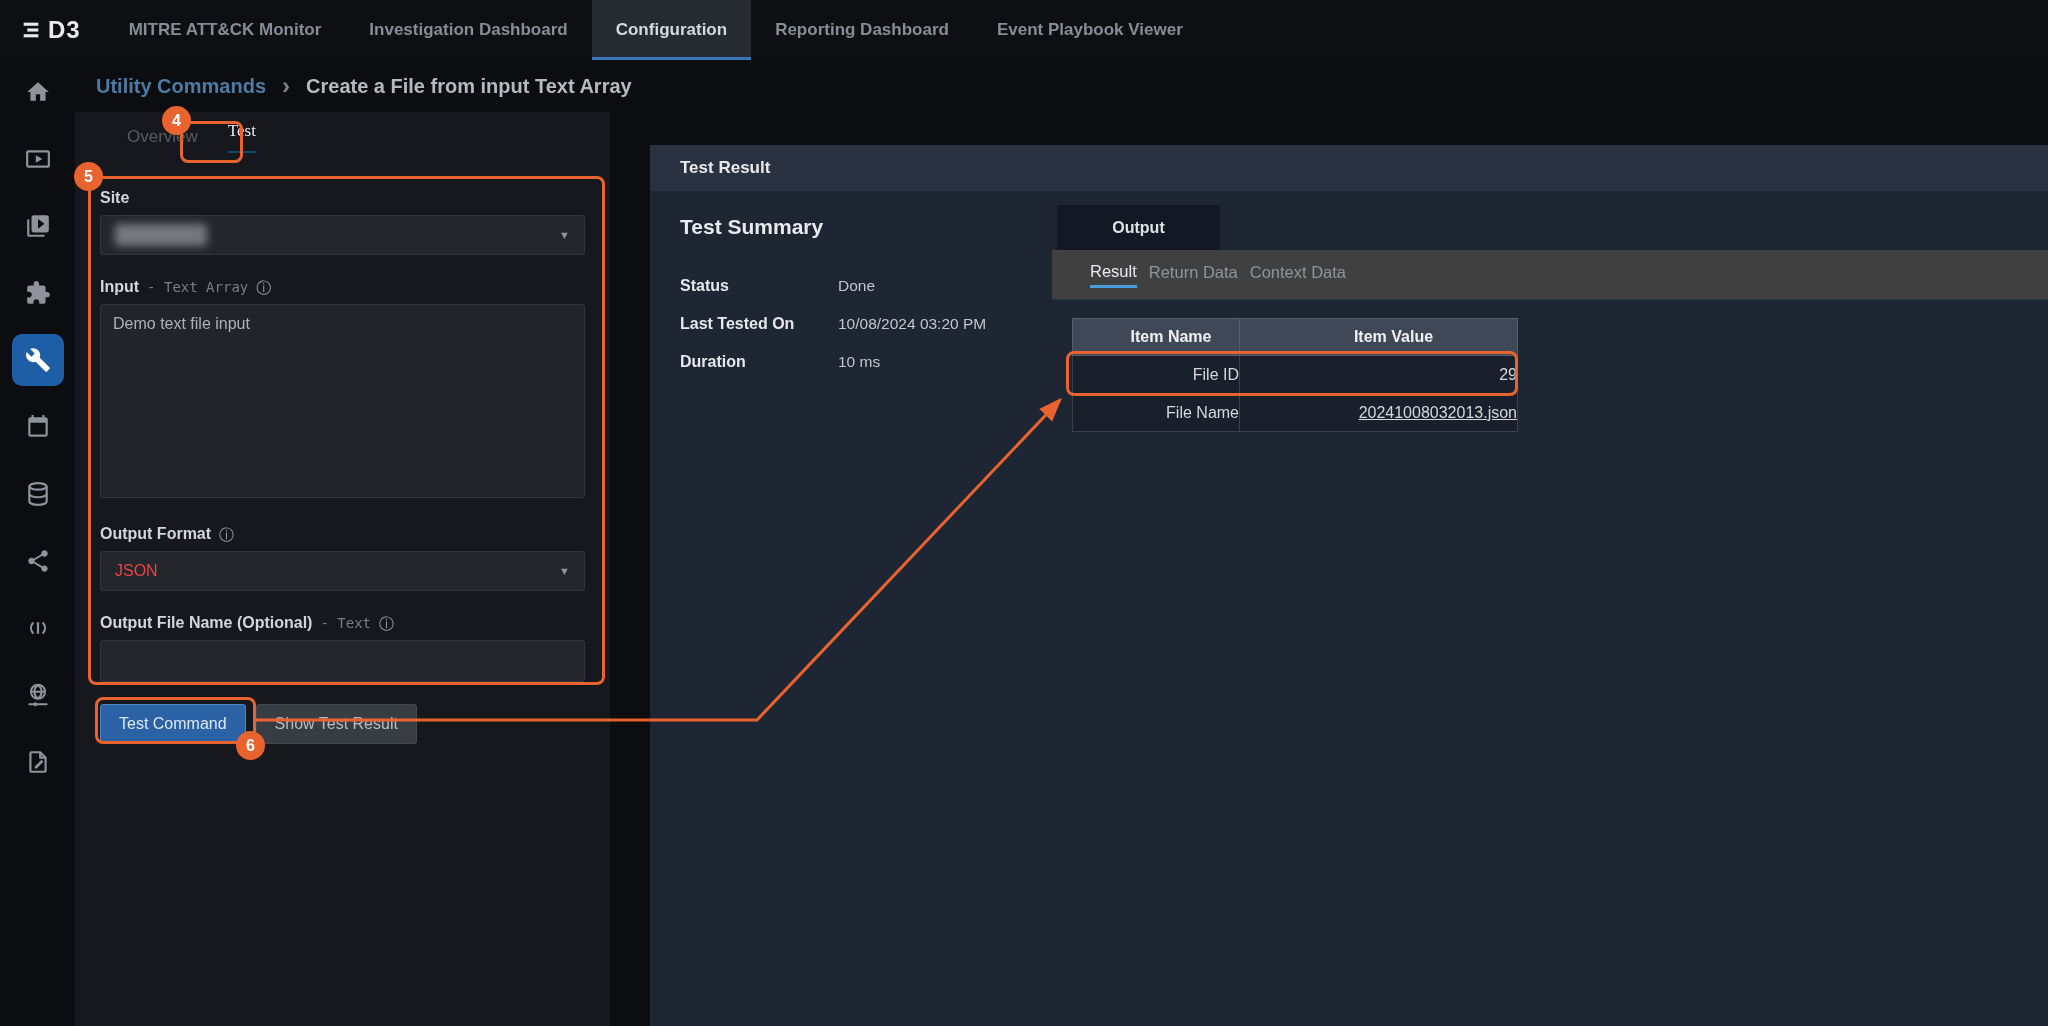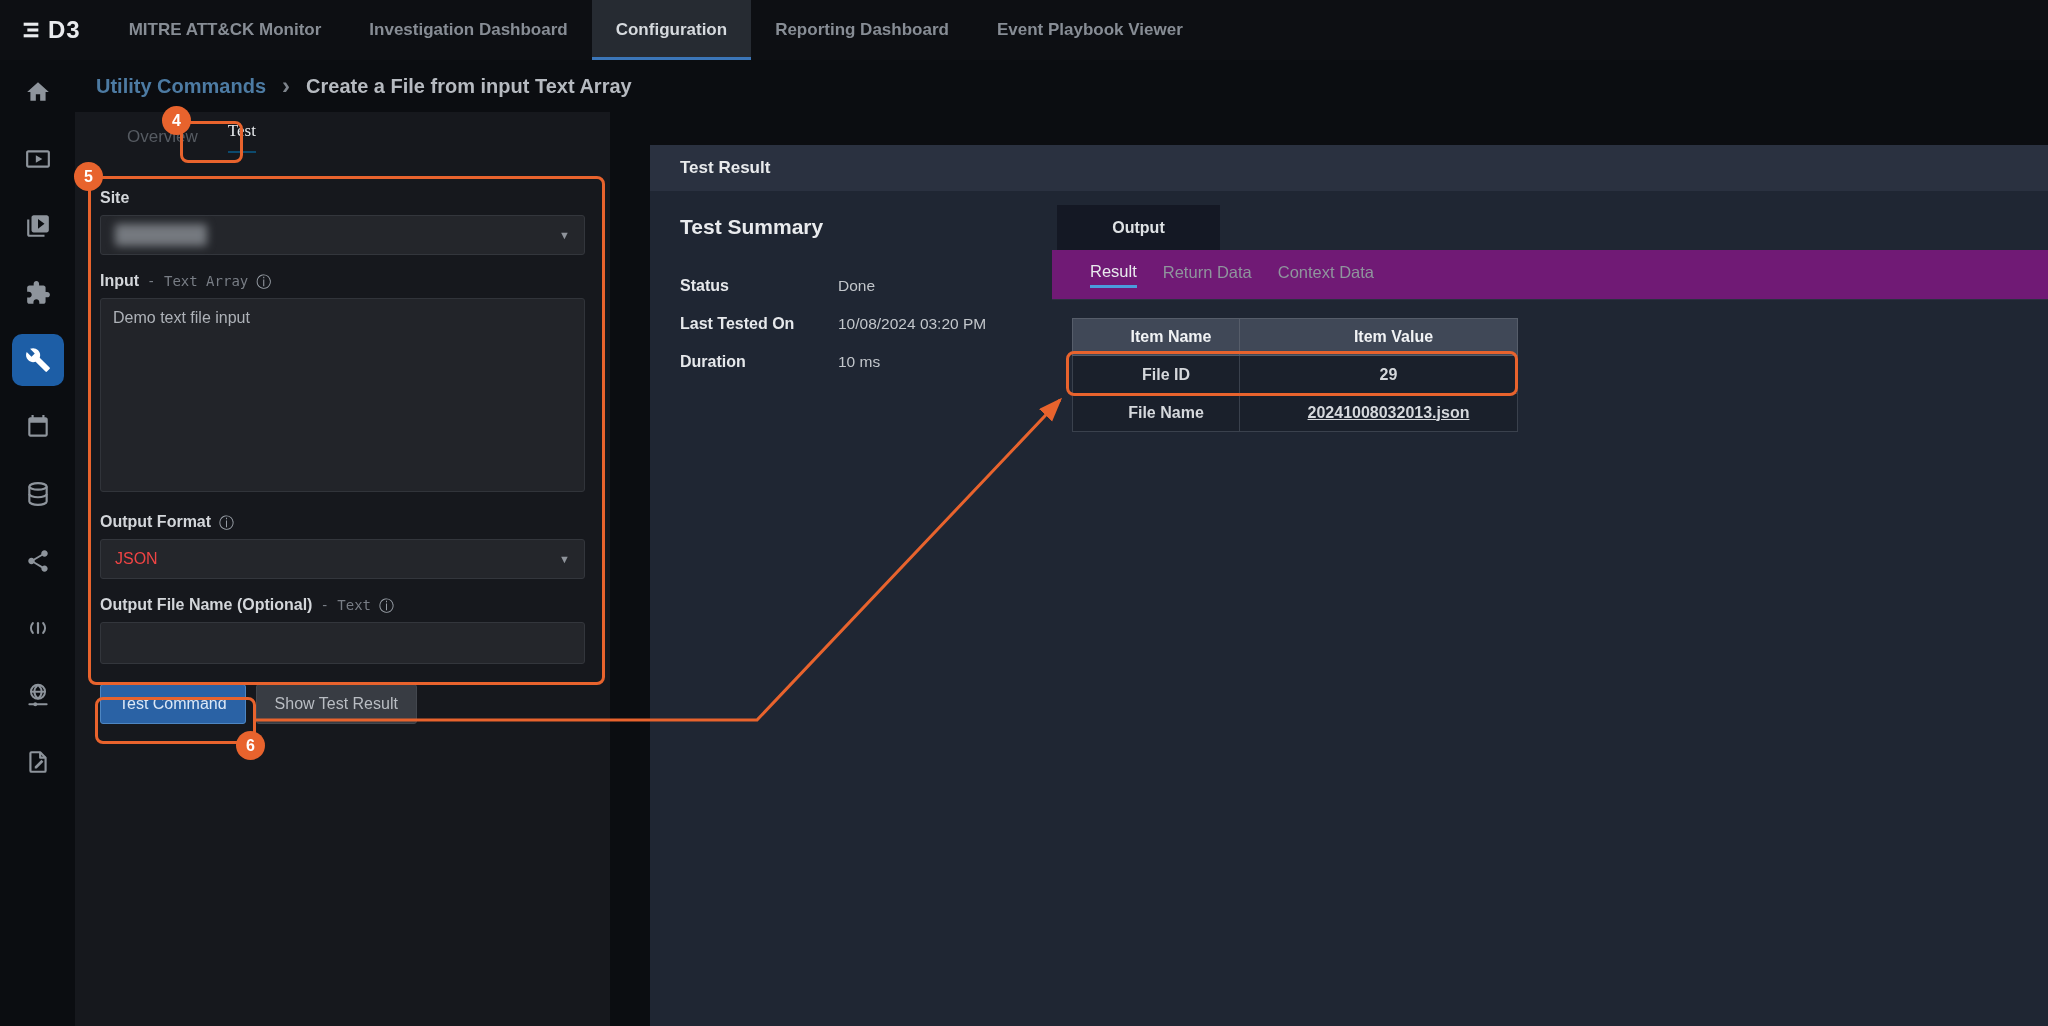--- a/index.html
+++ b/index.html
@@ -60,21 +60,21 @@
     background:#16181d;
   }
   .lp-tabs {
     height:50px; display:flex; align-items:center; gap:30px; padding-left:20px;
   }
   .lp-tab { font-size:17px; cursor:pointer; }
   .lp-tab.dim { color:#565b62;margin-left:32px; }
   .lp-tab.active { color:#e7e9ec; border-bottom:2px solid #0c4a6e; padding-bottom:10px;font-family:Liberation Serif, serif; }
 
   .lp-form { margin:16px 25px 0 25px; width:485px; padding-top:10px; }
-  .field { margin-bottom:16px; }
+  .field { margin-bottom:22px; }
   .field-label-row { display:flex; align-items:center; gap:8px; margin-bottom:7px; height:20px; }
   .field-label { color:#d3d6da; font-size:16px; font-weight:bold; }
   .field-hint { color:#787d85; font-size:14px; font-family:"DejaVu Sans Mono", monospace; }
   .info-icon { color:#9aa0a8; font-size:15px; line-height:1; }
 
   .select-box {
     height:40px; background:#24262b; border:1px solid #33363c; border-radius:3px;
     display:flex; align-items:center; justify-content:space-between;
     padding:0 14px; cursor:pointer;
   }
@@ -118,39 +118,39 @@
   .output-area {
     position:absolute; left:402px; top:45px; right:0; bottom:0;
   }
   .output-tab {
     position:absolute; left:5px; top:15px; width:163px; height:45px;
     background:#141824; color:#dfe2e5; font-size:16px; font-weight:bold;
     display:flex; align-items:center; justify-content:center; cursor:pointer;
   }
   .subtabs {
     position:absolute; left:0; top:60px; right:0; height:50px;
-    display:flex; align-items:center; gap:26px; padding-left:38px;
-    border-bottom:1px solid #2a3140; background:#701a75;text-align:right;
+    display:flex; align-items:center; gap:12px; padding-left:38px;
+    border-bottom:1px solid #2a3140; background:#404040;text-align:right;
   }
   .subtab { font-size:16.5px; color:#8f959d; cursor:pointer; padding-bottom:4px; }
   .subtab.active { color:#e8eaed; border-bottom:3px solid #4a9ddc; }
 
   .result-table {
     position:absolute; left:20px; top:128px; border-collapse:collapse;
   }
   .result-table th {
     width:167px; height:37px; background:#404857; color:#f0f2f4;
     font-size:16px; font-weight:bold; text-align:center;
     border:1px solid #565d6a;
     padding-left:30px;
   }
   .result-table th.col-value { width:278px; }
   .result-table td {
     height:38px; background:#1a202b; color:#d5d8dc; font-size:16px;
-    text-align:center; padding-left:20px; border:1px solid #3a414d;font-weight:bold;
+    text-align:right; padding-left:20px; border:1px solid #3a414d;
   }
   .result-table a { color:#d5d8dc; text-decoration:underline; cursor:pointer; }
 
   
   .ann-rect {
     position:absolute; border:3px solid #e8632d; border-radius:8px;
     pointer-events:none; z-index:40;
   }
   .ann-badge {
     position:absolute; width:29px; height:29px; border-radius:50%;

